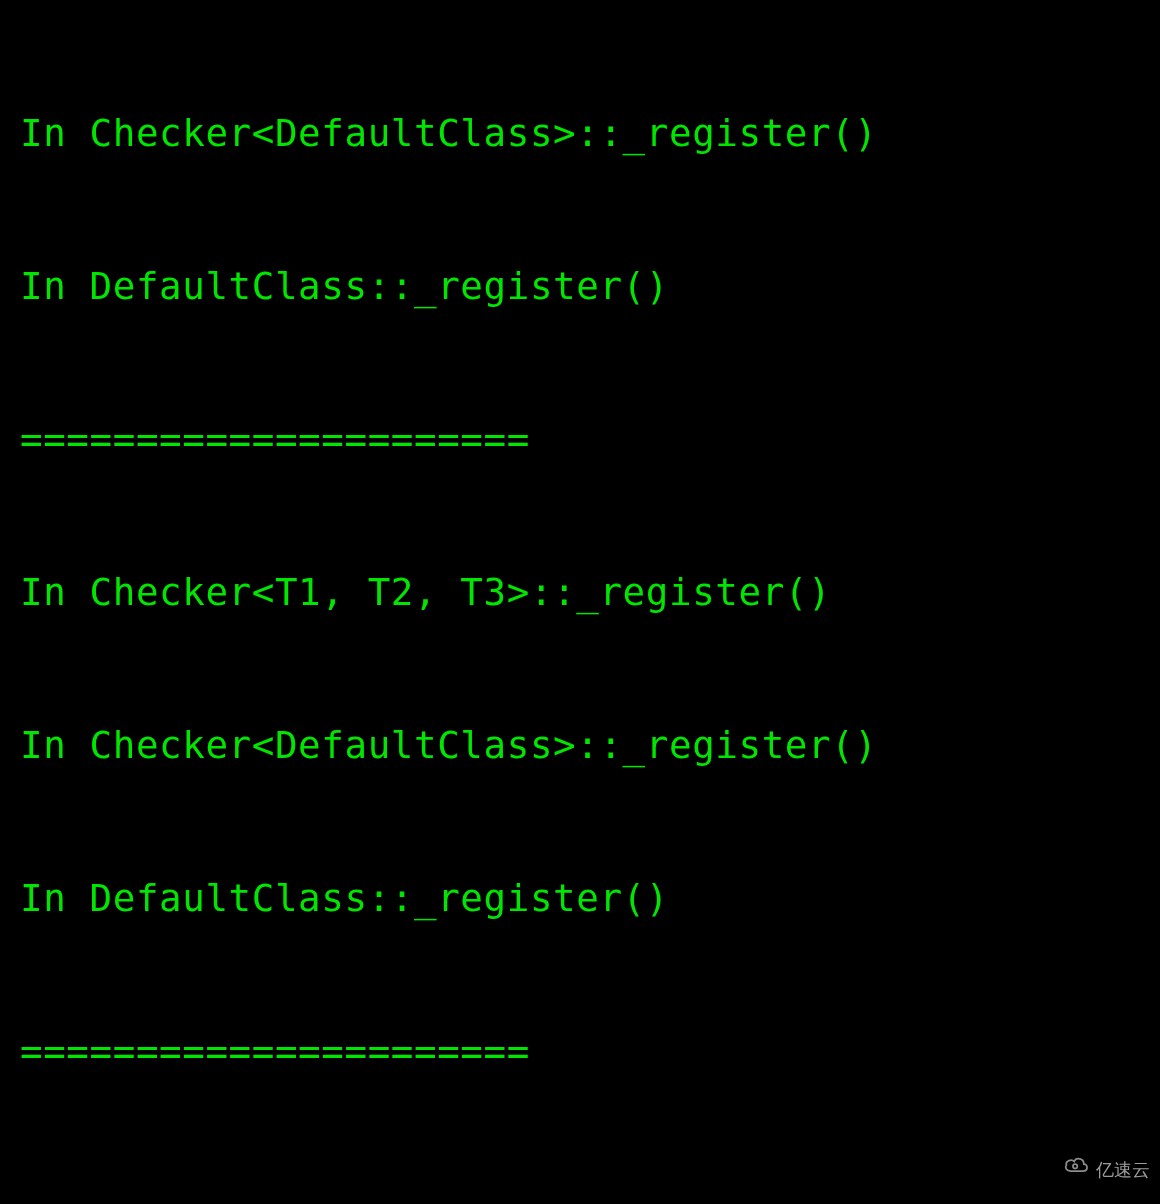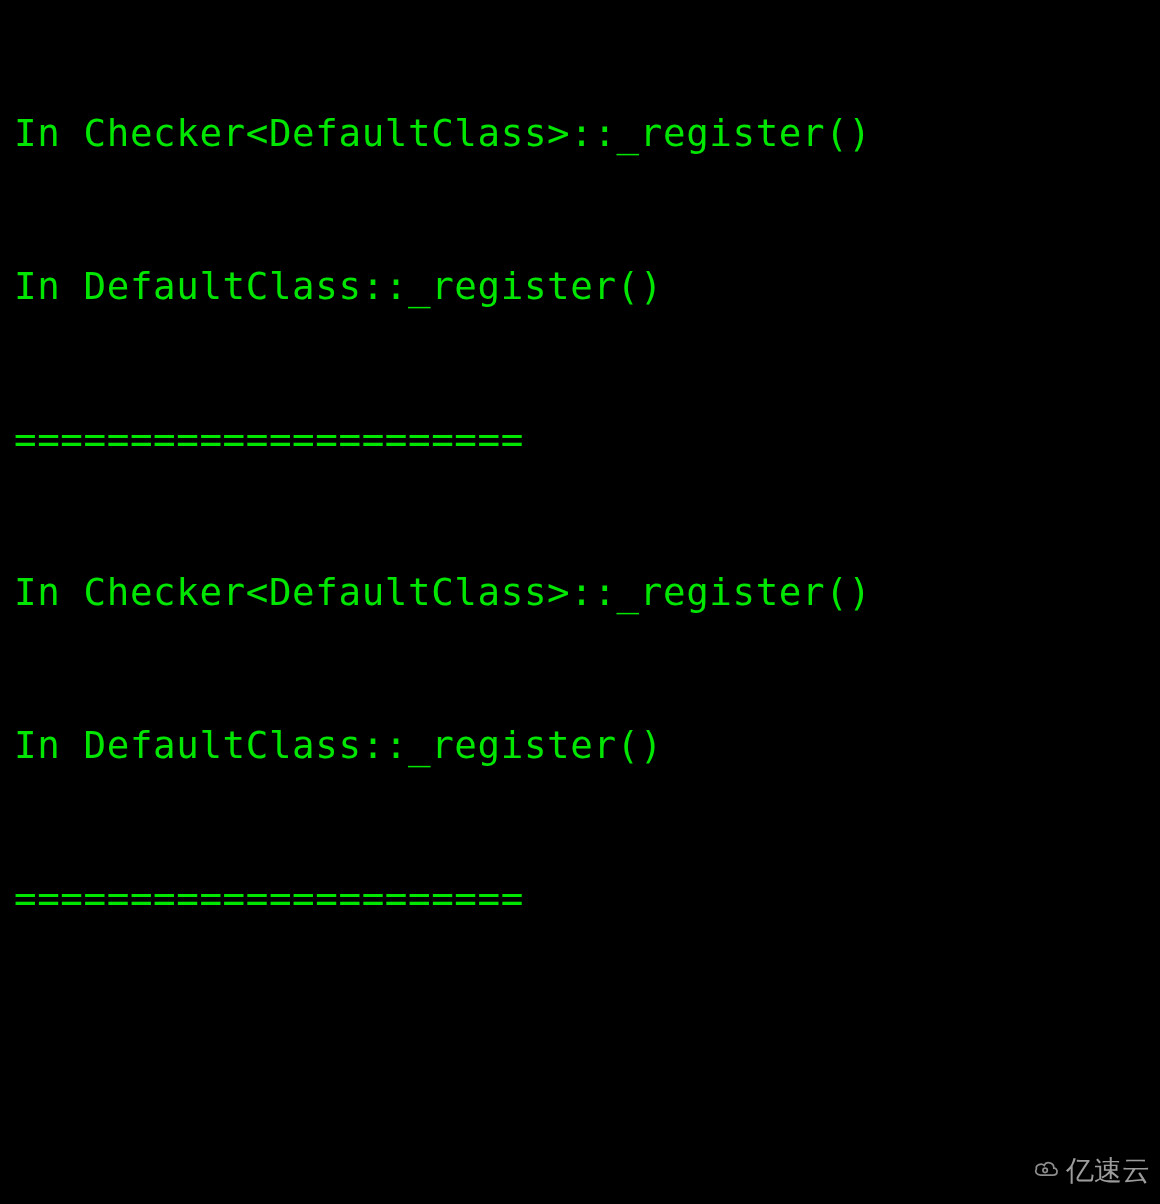--- a/index.html
+++ b/index.html
@@ -19,48 +19,50 @@
     font-size: 37.5px;
     line-height: 51px;
     color: #00e600;
     font-weight: 500;
     white-space: pre;
     letter-spacing: 0.6px;
     position: relative;
   }
   .line {
     display: block;
+    margin-left: 6px;
   }
   .watermark {
     position: absolute;
     right: 10px;
     bottom: 8px;
     display: flex;
     align-items: flex-end;
     gap: 6px;
     color: #b8b8b8;
     font-family: "Microsoft YaHei", "PingFang SC", sans-serif;
-    font-size: 28px;
+    font-size: 18px;
     opacity: 0.85;
     letter-spacing: 0;
     white-space: nowrap;
   }
   .watermark svg {
     width: 28px;
     height: 22px;
     opacity: 0.9;
   }
 </style>
 </head>
 <body>
 
 <div class="terminal">
   <span class="line">In Checker&lt;DefaultClass&gt;::_register()</span>
   <span class="line">In DefaultClass::_register()</span>
   <span class="line">======================</span>
+  <span class="line">In Checker&lt;T1, T2, T3&gt;::_register()</span>
   <span class="line">In Checker&lt;DefaultClass&gt;::_register()</span>
   <span class="line">In DefaultClass::_register()</span>
   <span class="line">======================</span>
   
   
   
   
   
   
   

